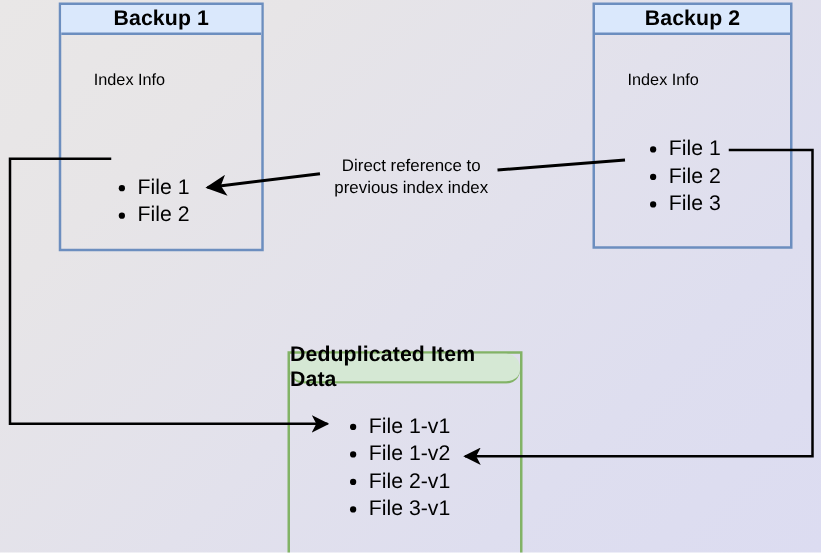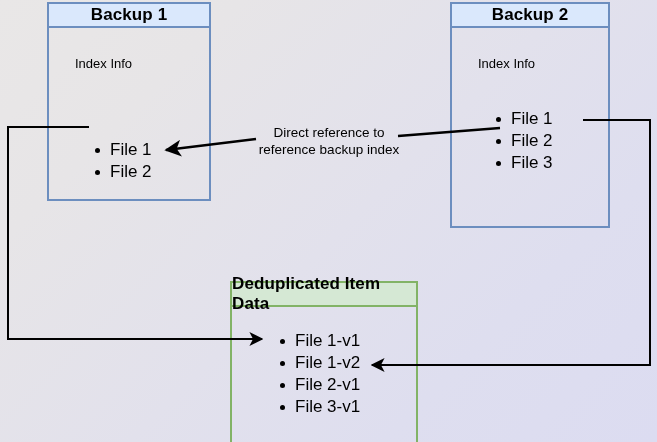--- a/index.html
+++ b/index.html
@@ -37,20 +37,21 @@
     align-items: center;
     justify-content: center;
     font-size: 17px;
     font-weight: bold;
     color: #000;
     letter-spacing: .1px;
   }
   .box.green .box-header {
     background: #d5e8d4;
     border-bottom-color: #82b366;
+    border-radius: 11px;
   }
   .box-body {
     position: relative;
     height: calc(100% - 24px);
   }
   .index-label {
     position: absolute;
     left: 26px;
     top: 28px;
     font-size: 13px;
@@ -107,21 +108,21 @@
     <div class="box-header">Backup 1</div>
     <div class="box-body">
       <div class="index-label">Index Info</div>
       <ul class="file-list" style="left:44px; top:111px;">
         <li>File 1</li>
         <li>File 2</li>
       </ul>
     </div>
   </div>
 
-  <div class="box" style="left:450px; top:2px; width:160px; height:226px;">
+  <div class="box" style="left:474px; top:2px; width:160px; height:197px;">
     <div class="box-header">Backup 2</div>
     <div class="box-body">
       <div class="index-label">Index Info</div>
       <ul class="file-list" style="left:42px; top:80px;">
         <li>File 1</li>
         <li>File 2</li>
         <li>File 3</li>
       </ul>
     </div>
   </div>
@@ -148,16 +149,16 @@
     <path d="M 89 127 L 8 127 L 8 339 L 262 339" fill="none" stroke="#000" stroke-width="2" marker-end="url(#arrow)"></path>
 
     <path d="M 583 120 L 650 120 L 650 365 L 372 365" fill="none" stroke="#000" stroke-width="2" marker-end="url(#arrow)"></path>
 
     <path d="M 500 128 L 398 136" fill="none" stroke="#000" stroke-width="2.4"></path>
     <path d="M 256 139 L 166 150" fill="none" stroke="#000" stroke-width="2.4" marker-end="url(#arrow)"></path>
   </svg>
 
   <div class="edge-label" style="left:252px; top:124px; width:154px;">
     <div>Direct reference to</div>
-    <div>reference backup index</div>
+    <div>previous index index</div>
   </div>
 
 </div>
 
 </body></html>

